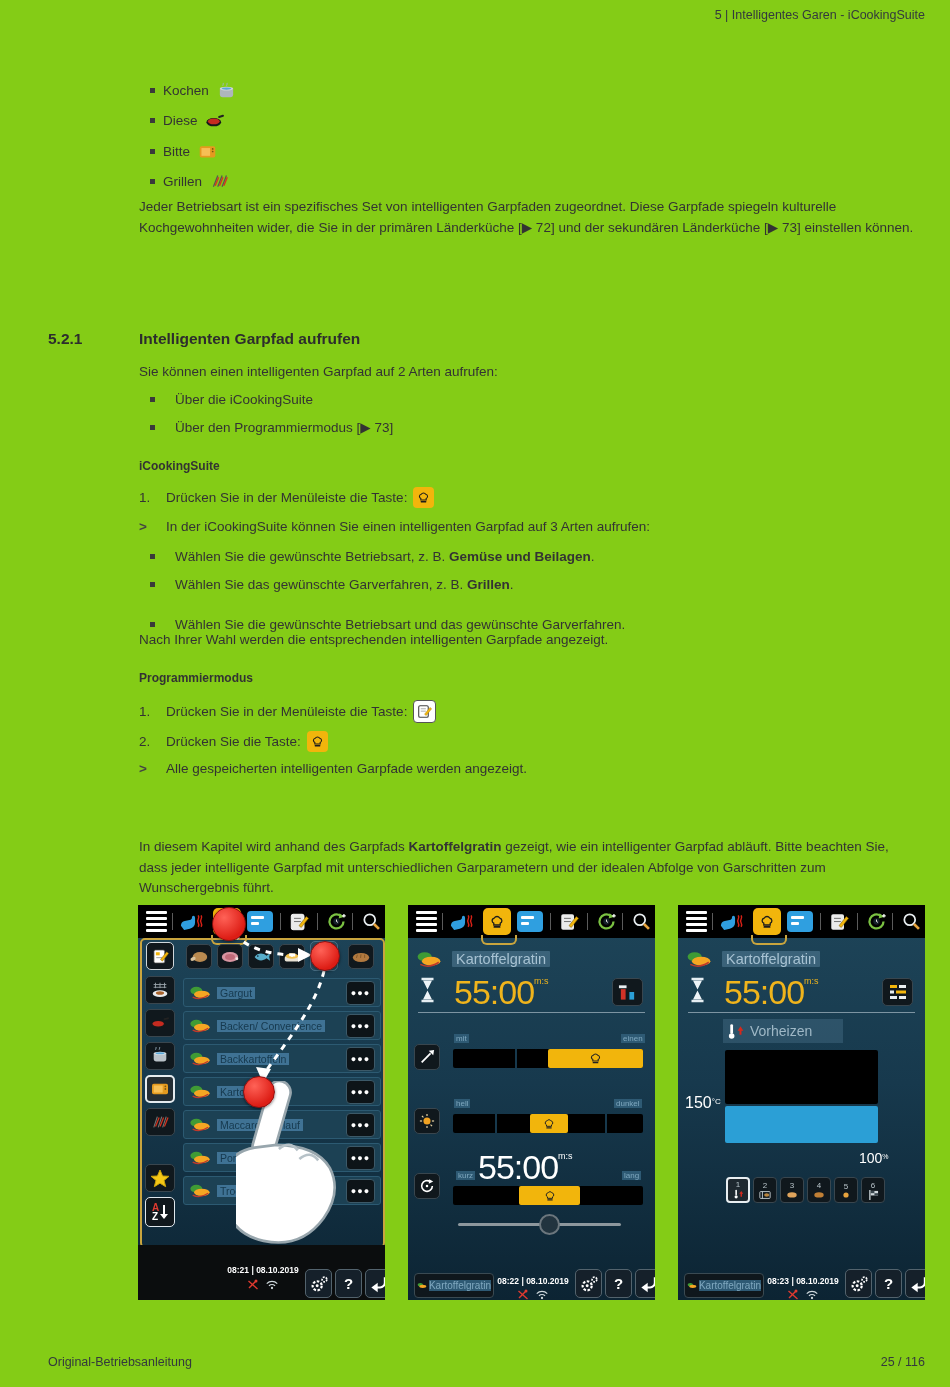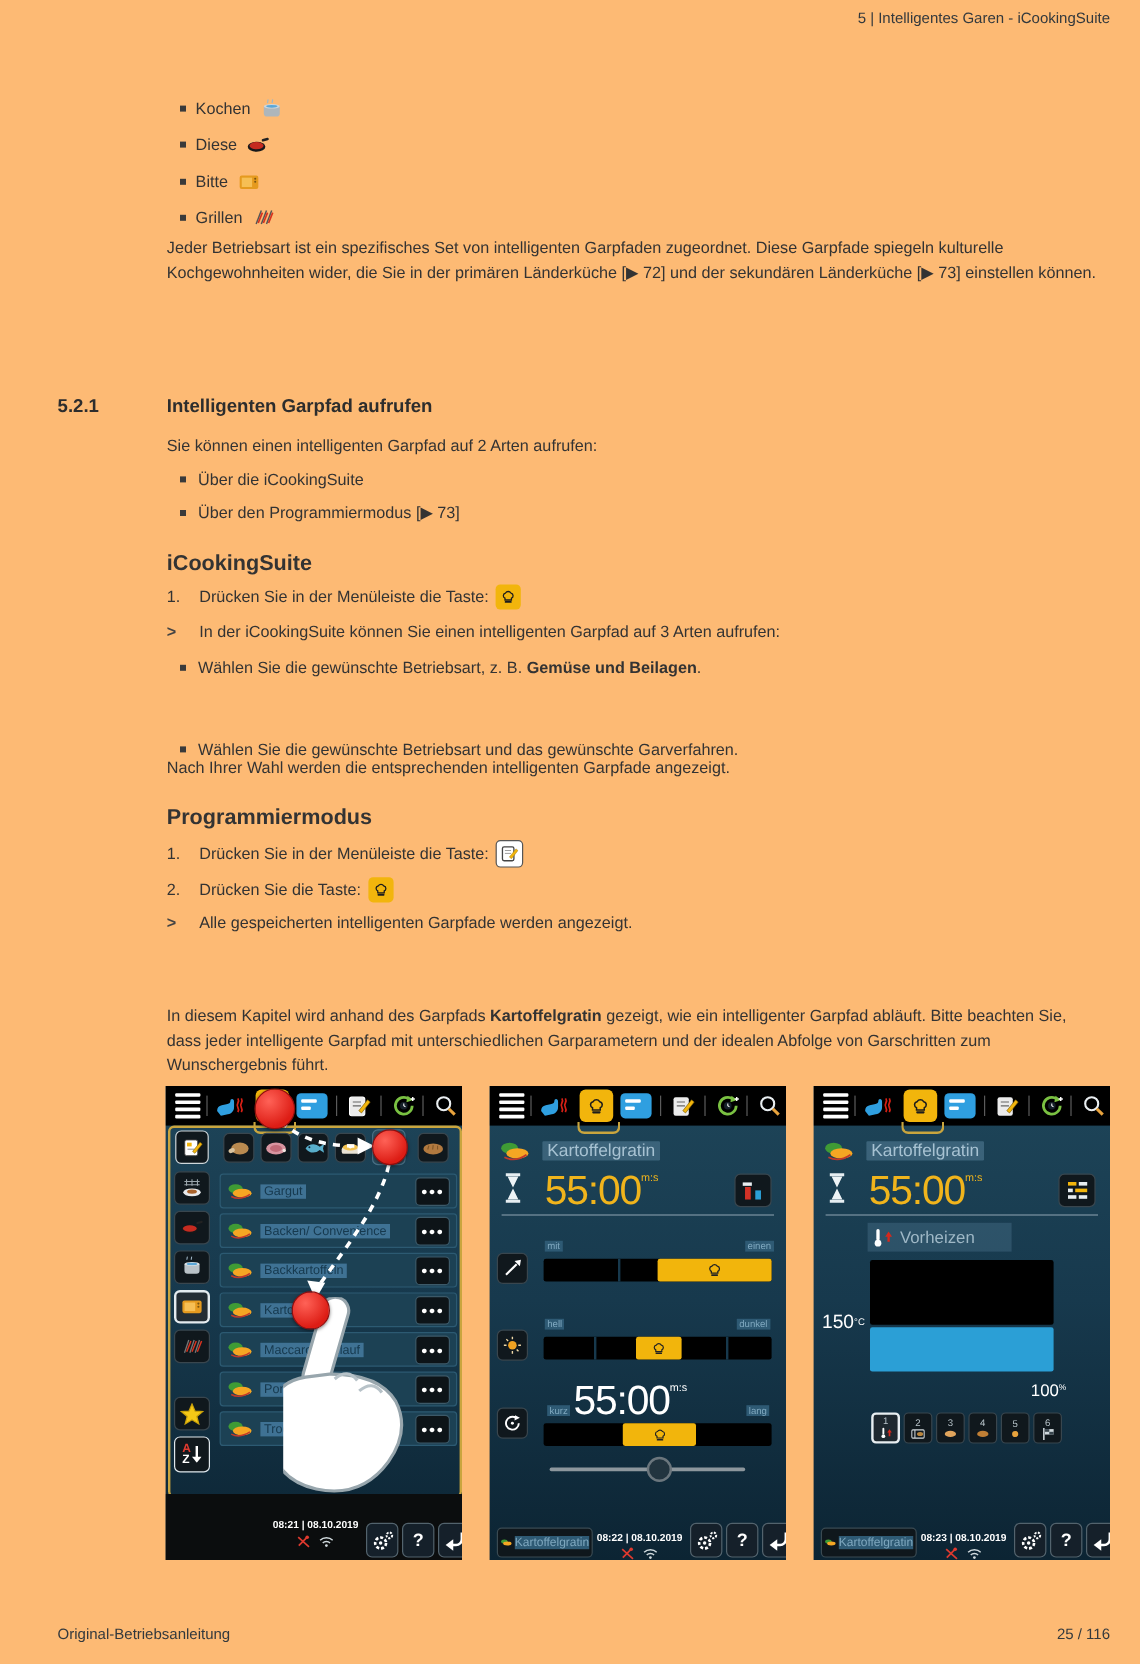--- a/index.html
+++ b/index.html
@@ -1,30 +1,30 @@
 <!DOCTYPE html>
 <html><head>
 <meta charset="utf-8">
 <style>
   html,body{margin:0;padding:0;background:#fff}
-  .page{position:relative;width:950px;height:1387px;background:#fdba74;overflow:hidden;
+  .page{position:relative;width:950px;height:1387px;background:#84cc16;overflow:hidden;
         font-family:"Liberation Sans",sans-serif;color:#333}
   .abs{position:absolute}
   
   .hdr{top:8px;right:25px;font-size:12.5px;color:#33393d}
   .pgfootL{left:48px;top:1355px;font-size:12.5px;color:#33393d}
   .pgfootR{right:25px;top:1355px;font-size:12.5px;color:#33393d}
   .mode-row{left:150px;display:flex;align-items:center;gap:8px;font-size:13.5px;height:22px}
   .sq{width:5px;height:5px;background:#3a3a3a;display:inline-block;flex:none}
   .para{left:139px;width:780px;font-size:13.5px;line-height:20.5px}
   .h1{display:flex;font-weight:bold;color:#2d2d2d}
   .h1 .num{width:91px;flex:none}
   .fs17{font-size:17.5px}.fs15{font-size:15.5px}
-  .sub{left:139px;font-size:18px;font-weight:bold}
-  .bul{left:150px;display:flex;gap:10px;font-size:13.5px;line-height:19px;width:770px}
+  .sub{left:139px;font-size:12px;font-weight:bold}
+  .bul{left:150px;display:flex;gap:20px;font-size:13.5px;line-height:19px;width:770px}
   .bul .sq{margin-top:7px}
   .step{left:139px;display:flex;align-items:center;gap:6px;font-size:13.5px}
   .step .mk{width:21px;flex:none}
   .res{left:139px;display:flex;gap:6px;font-size:13.5px}
   .res .mk{width:21px;flex:none;font-weight:bold;color:#444}
   .ibtn{width:21px;height:21px;border-radius:4px;display:inline-flex;align-items:center;justify-content:center;flex:none}
   .ibtn.yellow{background:#f2b50c}
   .mini{width:19px;height:19px;flex:none}
   
   .screen{top:905px;width:247px;height:395px;overflow:hidden;
@@ -160,20 +160,24 @@
     </span>
   </div>
   <div class="abs res" style="top:519px">
     <span class="mk">&gt;</span>
     <span>In der iCookingSuite können Sie einen intelligenten Garpfad auf 3 Arten aufrufen:</span>
   </div>
   <div class="abs bul" style="top:547px">
     <span class="sq"></span>
     <span><span>Wählen Sie die gewünschte Betriebsart, z. B. </span><b>Gemüse und Beilagen</b><span>.</span></span>
   </div>
+  <div class="abs bul" style="top:575px">
+    <span class="sq"></span>
+    <span><span>Wählen Sie das gewünschte Garverfahren, z. B. </span><b>Grillen</b><span>.</span></span>
+  </div>
   <div class="abs bul" style="top:615px">
     <span class="sq"></span>
       <span>Wählen Sie die gewünschte Betriebsart und das gewünschte Garverfahren.</span>
   </div>
   <div class="abs para" style="top:630px">Nach Ihrer Wahl werden die entsprechenden intelligenten Garpfade angezeigt.</div>
 
   <div class="abs sub" style="top:671px">Programmiermodus</div>
   <div class="abs step" style="top:700px">
     <span class="mk">1.</span>
     <span>Drücken Sie in der Menüleiste die Taste:</span>

